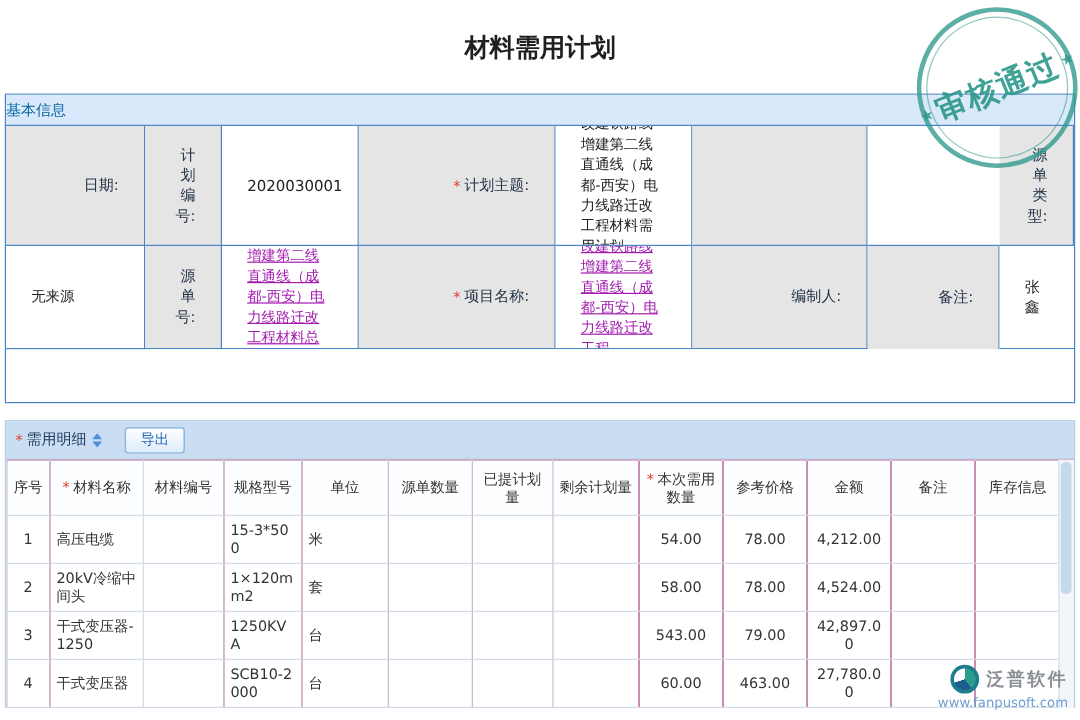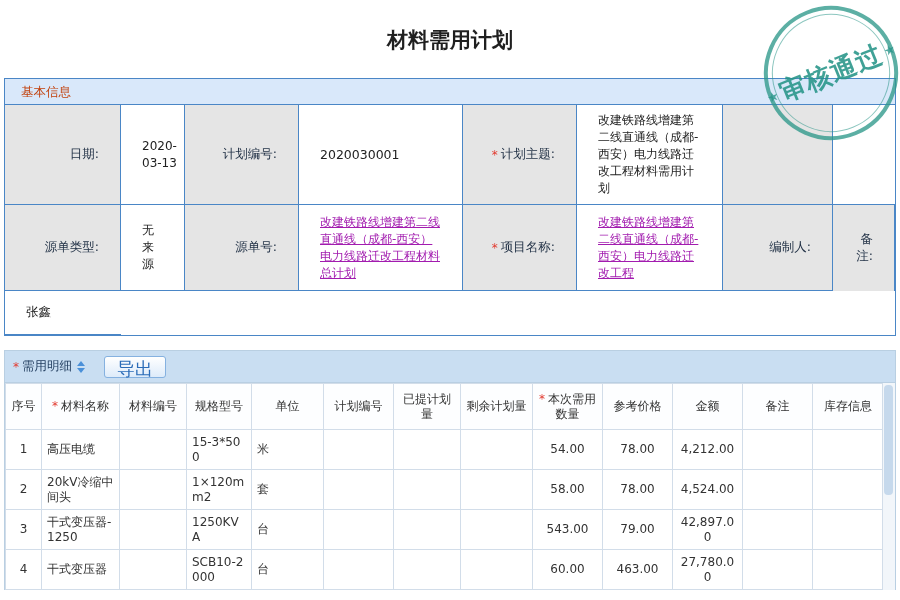--- a/index.html
+++ b/index.html
@@ -11,21 +11,21 @@
   .stamp{position:absolute;top:6px;right:2px;width:126px;height:126px;border-radius:50%;
          border:4px solid rgba(46,152,139,.78);z-index:30;display:flex;align-items:center;
          justify-content:center;transform:rotate(-22deg);pointer-events:none;}
   .stamp::before{content:"";position:absolute;inset:4px;border:1px solid rgba(46,152,139,.55);border-radius:50%;}
   .stamp-text{color:rgba(38,148,136,.88);font-size:26px;font-weight:bold;letter-spacing:1px;white-space:nowrap;}
   .stamp-stars{color:rgba(38,148,136,.8);font-size:13px;margin:0 3px;}
 
   
   .panel{margin:0 4px;border:1px solid #4a86c6;}
   .section-bar{height:25px;line-height:25px;background:#d9e8fa;border-bottom:1px solid #4a86c6;
-               font-size:12.5px;padding-left:16px;color:#c2410c;}
+               font-size:12.5px;padding-left:0;color:#0369a1;}
   .bi-grid{display:grid;grid-template-columns:116px 64px 114px 164px 114px 146px 110px 62px;
            grid-template-rows:100px 86px 44px;}
   .cell{box-sizing:border-box;border-right:1px solid #4a86c6;border-bottom:1px solid #4a86c6;
         display:flex;align-items:center;font-size:12.5px;padding:4px 21px;overflow:hidden;}
   .lbl{background:#e5e5e5;justify-content:flex-end;text-align:right;color:#1f2f44;}
   .val{background:#fff;justify-content:flex-start;text-align:left;}
   .c-last{border-right:none;}
   .r-last{border-bottom:none;}
   .remark-val{grid-column:2/9;}
   .wrap-text{font-size:12px;line-height:17px;}
@@ -33,21 +33,21 @@
   a.link{color:#a21caf;text-decoration:underline;font-size:12px;line-height:17px;cursor:pointer;}
 
   
   .detail{margin:14px 4px 0;border:1px solid #b9cfe2;border-bottom:none;}
   .detail-bar{height:31px;background:#c9def2;display:flex;align-items:center;
               padding:0 8px;font-size:12.5px;color:#1e3a5c;border-bottom:1px solid #b9cfe2;}
   .sort{display:inline-flex;flex-direction:column;margin:0 5px;cursor:pointer;}
   .sort .up{width:0;height:0;border:4px solid transparent;border-bottom:5px solid #4a90d9;margin-bottom:2px;}
   .sort .down{width:0;height:0;border:4px solid transparent;border-top:5px solid #4a90d9;}
   .export-btn{margin-left:14px;height:22px;padding:0 12px;background:linear-gradient(#ffffff,#ddebfa);
-              border:1px solid #85b1e0;border-radius:3px;color:#2b6cb8;font-size:18px;cursor:pointer;
+              border:1px solid #85b1e0;border-radius:3px;color:#2b6cb8;font-size:12px;cursor:pointer;
               font-family:inherit;}
   .table-area{position:relative;background:#be185d;}
   table.detail-table{border-collapse:collapse;table-layout:fixed;width:878px;}
   .detail-table th,.detail-table td{border:1px solid #d2dde9;font-size:12px;color:#333;
               padding:3px 5px;box-sizing:border-box;overflow:hidden;word-break:break-all;}
   .detail-table th{height:46px;font-weight:normal;background:#fdfeff;text-align:center;line-height:15px;}
   .detail-table td{height:40px;line-height:15px;background:#fff;}
   .al-c{text-align:center;} .al-l{text-align:left;}
   .vscroll{position:absolute;top:0;right:0;bottom:0;width:12px;background:#f2f6fa;border-left:1px solid #d2dde9;}
   .vscroll .thumb{position:absolute;top:2px;left:1px;width:9px;height:110px;background:#c6d9ec;border-radius:4px;cursor:pointer;}
@@ -71,21 +71,20 @@
     <span class="stamp-stars">★</span>
     <span class="stamp-text">审核通过</span>
     <span class="stamp-stars">★</span>
   </div>
 
   <section class="panel">
     <div class="section-bar">基本信息</div>
     <div class="bi-grid">
 
       <div class="cell lbl">日期:</div>
-      <div class="cell val wrap-text">2020-03-13</div>
       <div class="cell lbl">计划编号:</div>
       <div class="cell val">2020030001</div>
       <div class="cell lbl">
         <span class="req">*</span>
         <span>计划主题:</span>
       </div>
       <div class="cell val wrap-text">改建铁路线增建第二线直通线（成都-西安）电力线路迁改工程材料需用计划</div>
       <div class="cell lbl"></div>
       <div class="cell val c-last"></div>
 
@@ -137,21 +136,21 @@
             <col style="width:70px">
           <col style="width:71px">
         </colgroup>
         <thead>
             <tr>
               <th>序号</th>
               <th><span class="req">*</span>材料名称</th>
               <th>材料编号</th>
               <th>规格型号</th>
               <th>单位</th>
-              <th>计划编号</th>
+              <th>源单数量</th>
               <th>已提计划量</th>
               <th>剩余计划量</th>
               <th><span class="req">*</span>本次需用数量</th>
               <th>参考价格</th>
               <th>金额</th>
               <th>备注</th>
               <th>库存信息</th>
             </tr>
           </thead>
         <tbody>
@@ -216,14 +215,21 @@
               <td class="al-c"></td>
             </tr>
           </tbody>
       </table>
       <div class="vscroll">
         <div class="thumb"></div>
       </div>
     </div>
   </section>
 
+  <div class="watermark">
+    <div class="wm-row">
+      <span class="wm-logo"></span>
+      <span class="wm-brand">泛普软件</span>
+    </div>
+    <div class="wm-url">www.fanpusoft.com</div>
+  </div>
 
 </div>
 
 </body></html>

